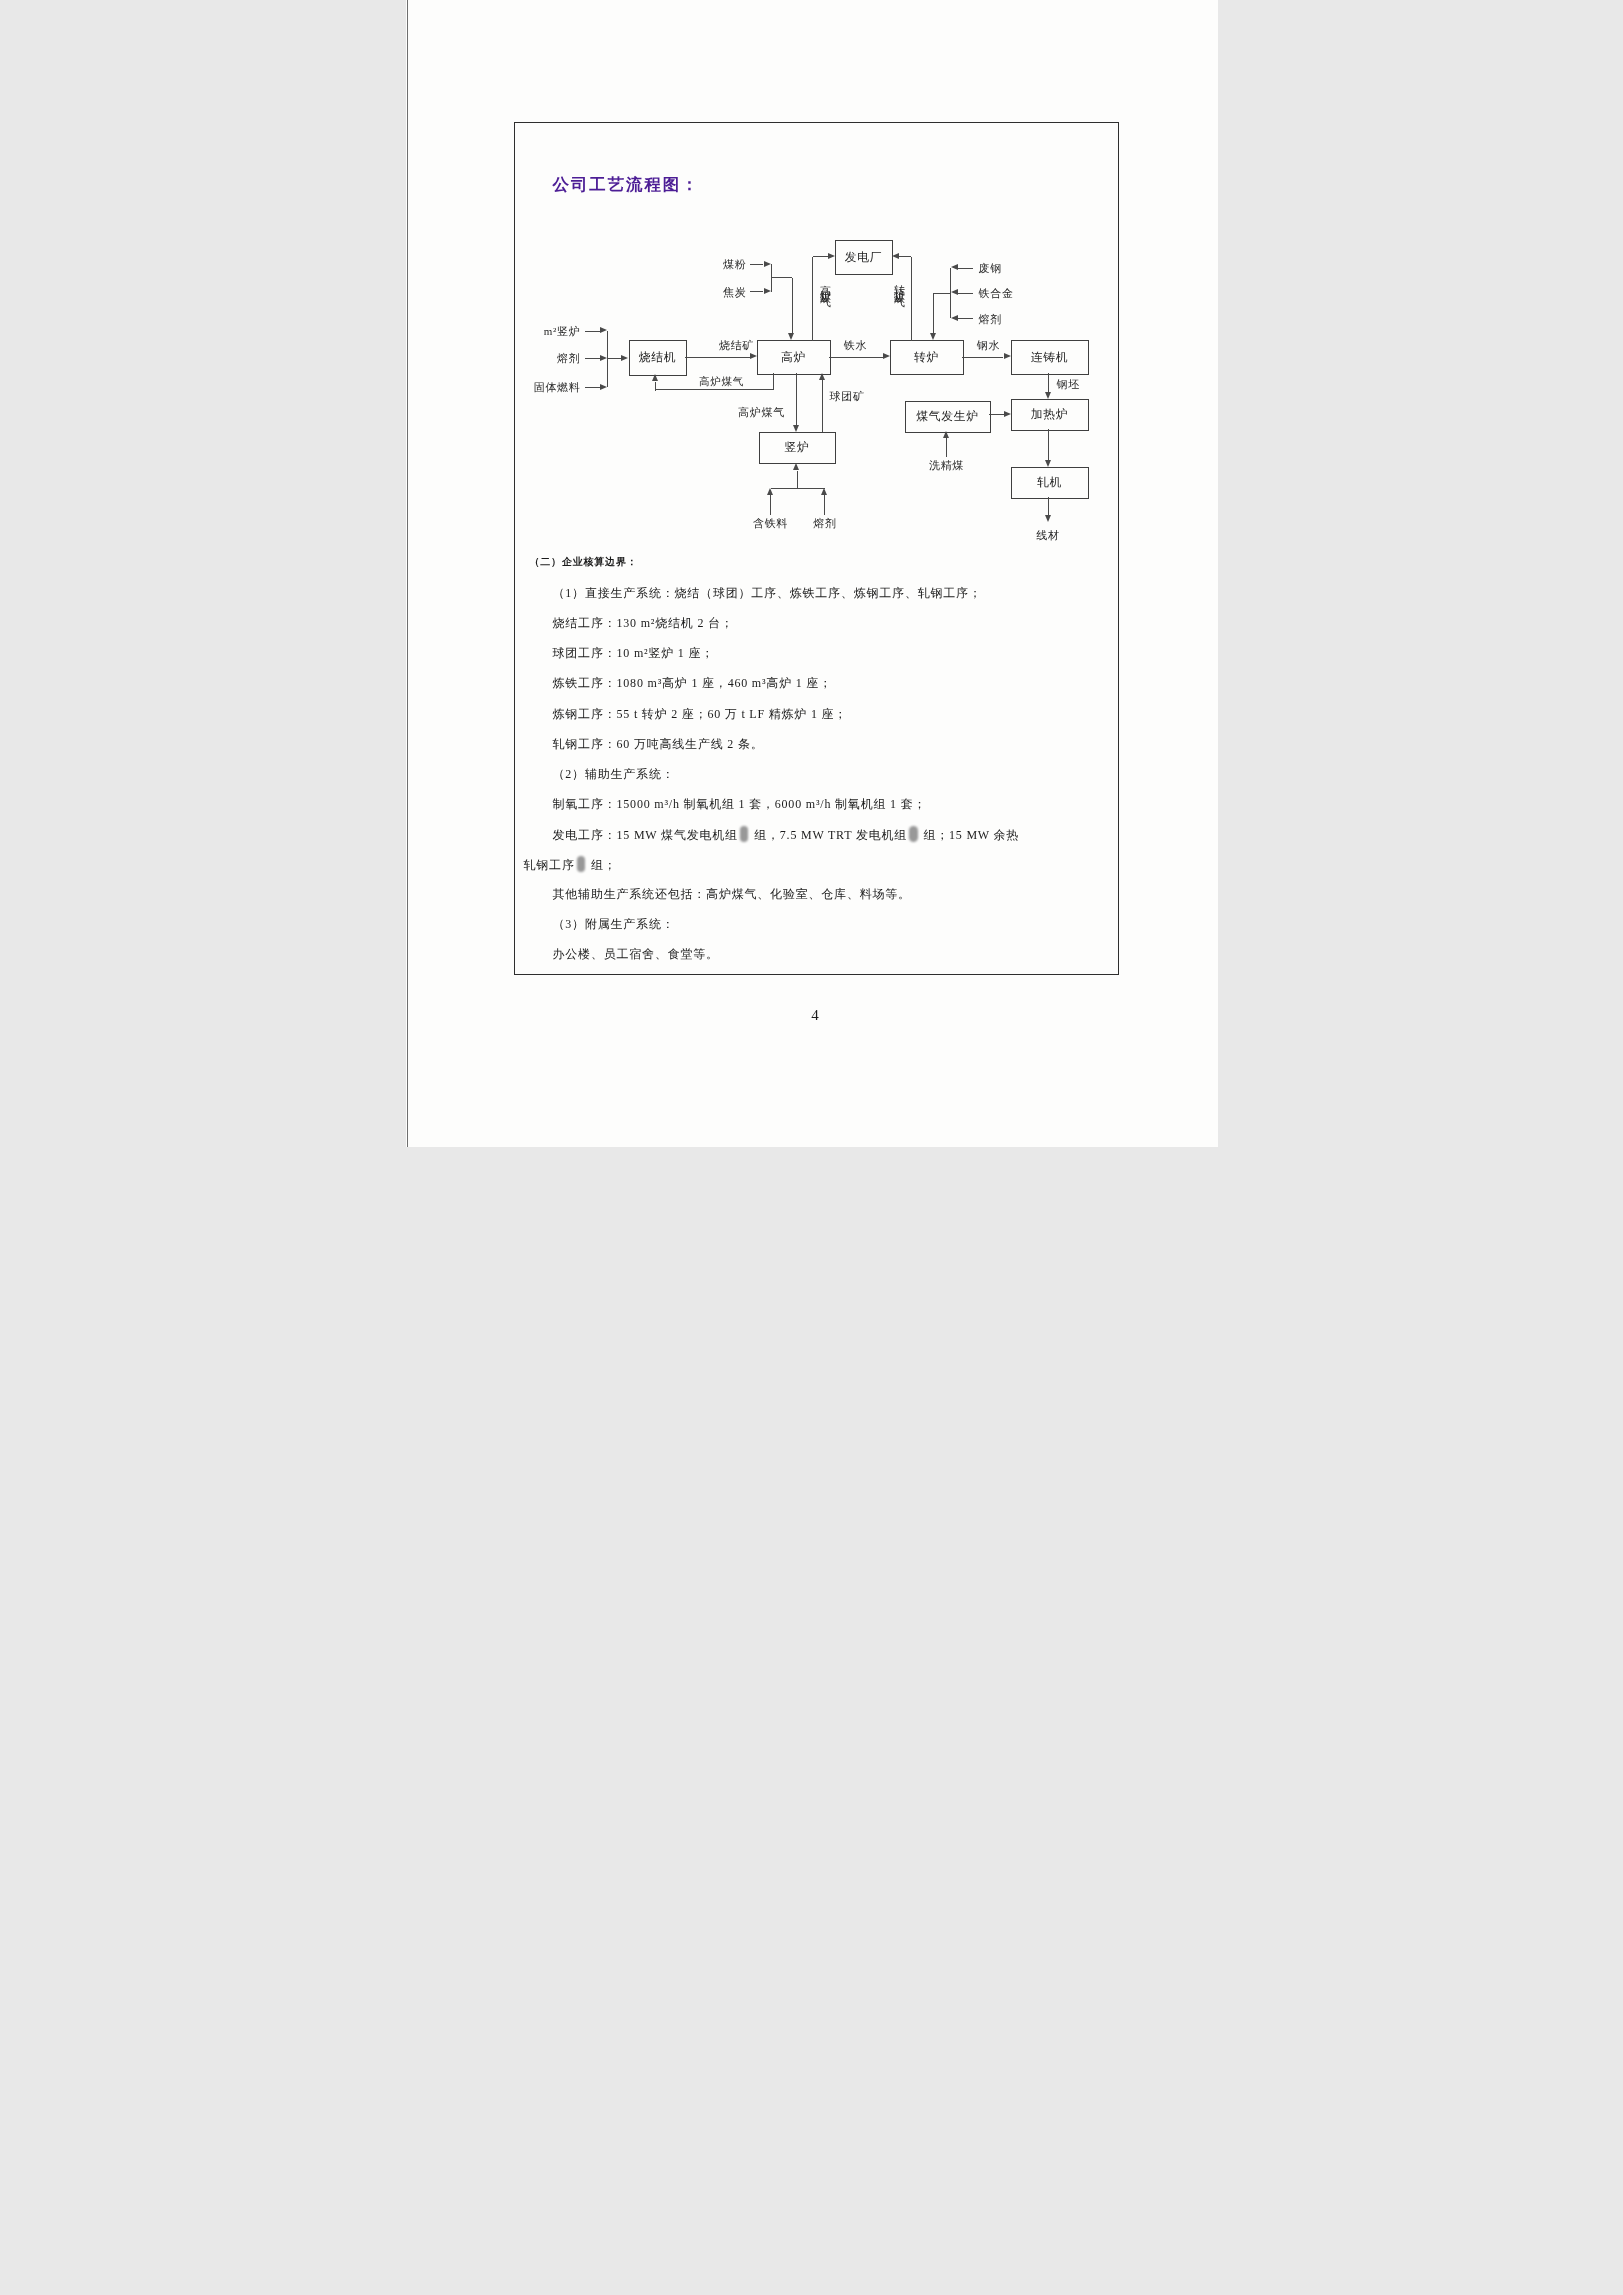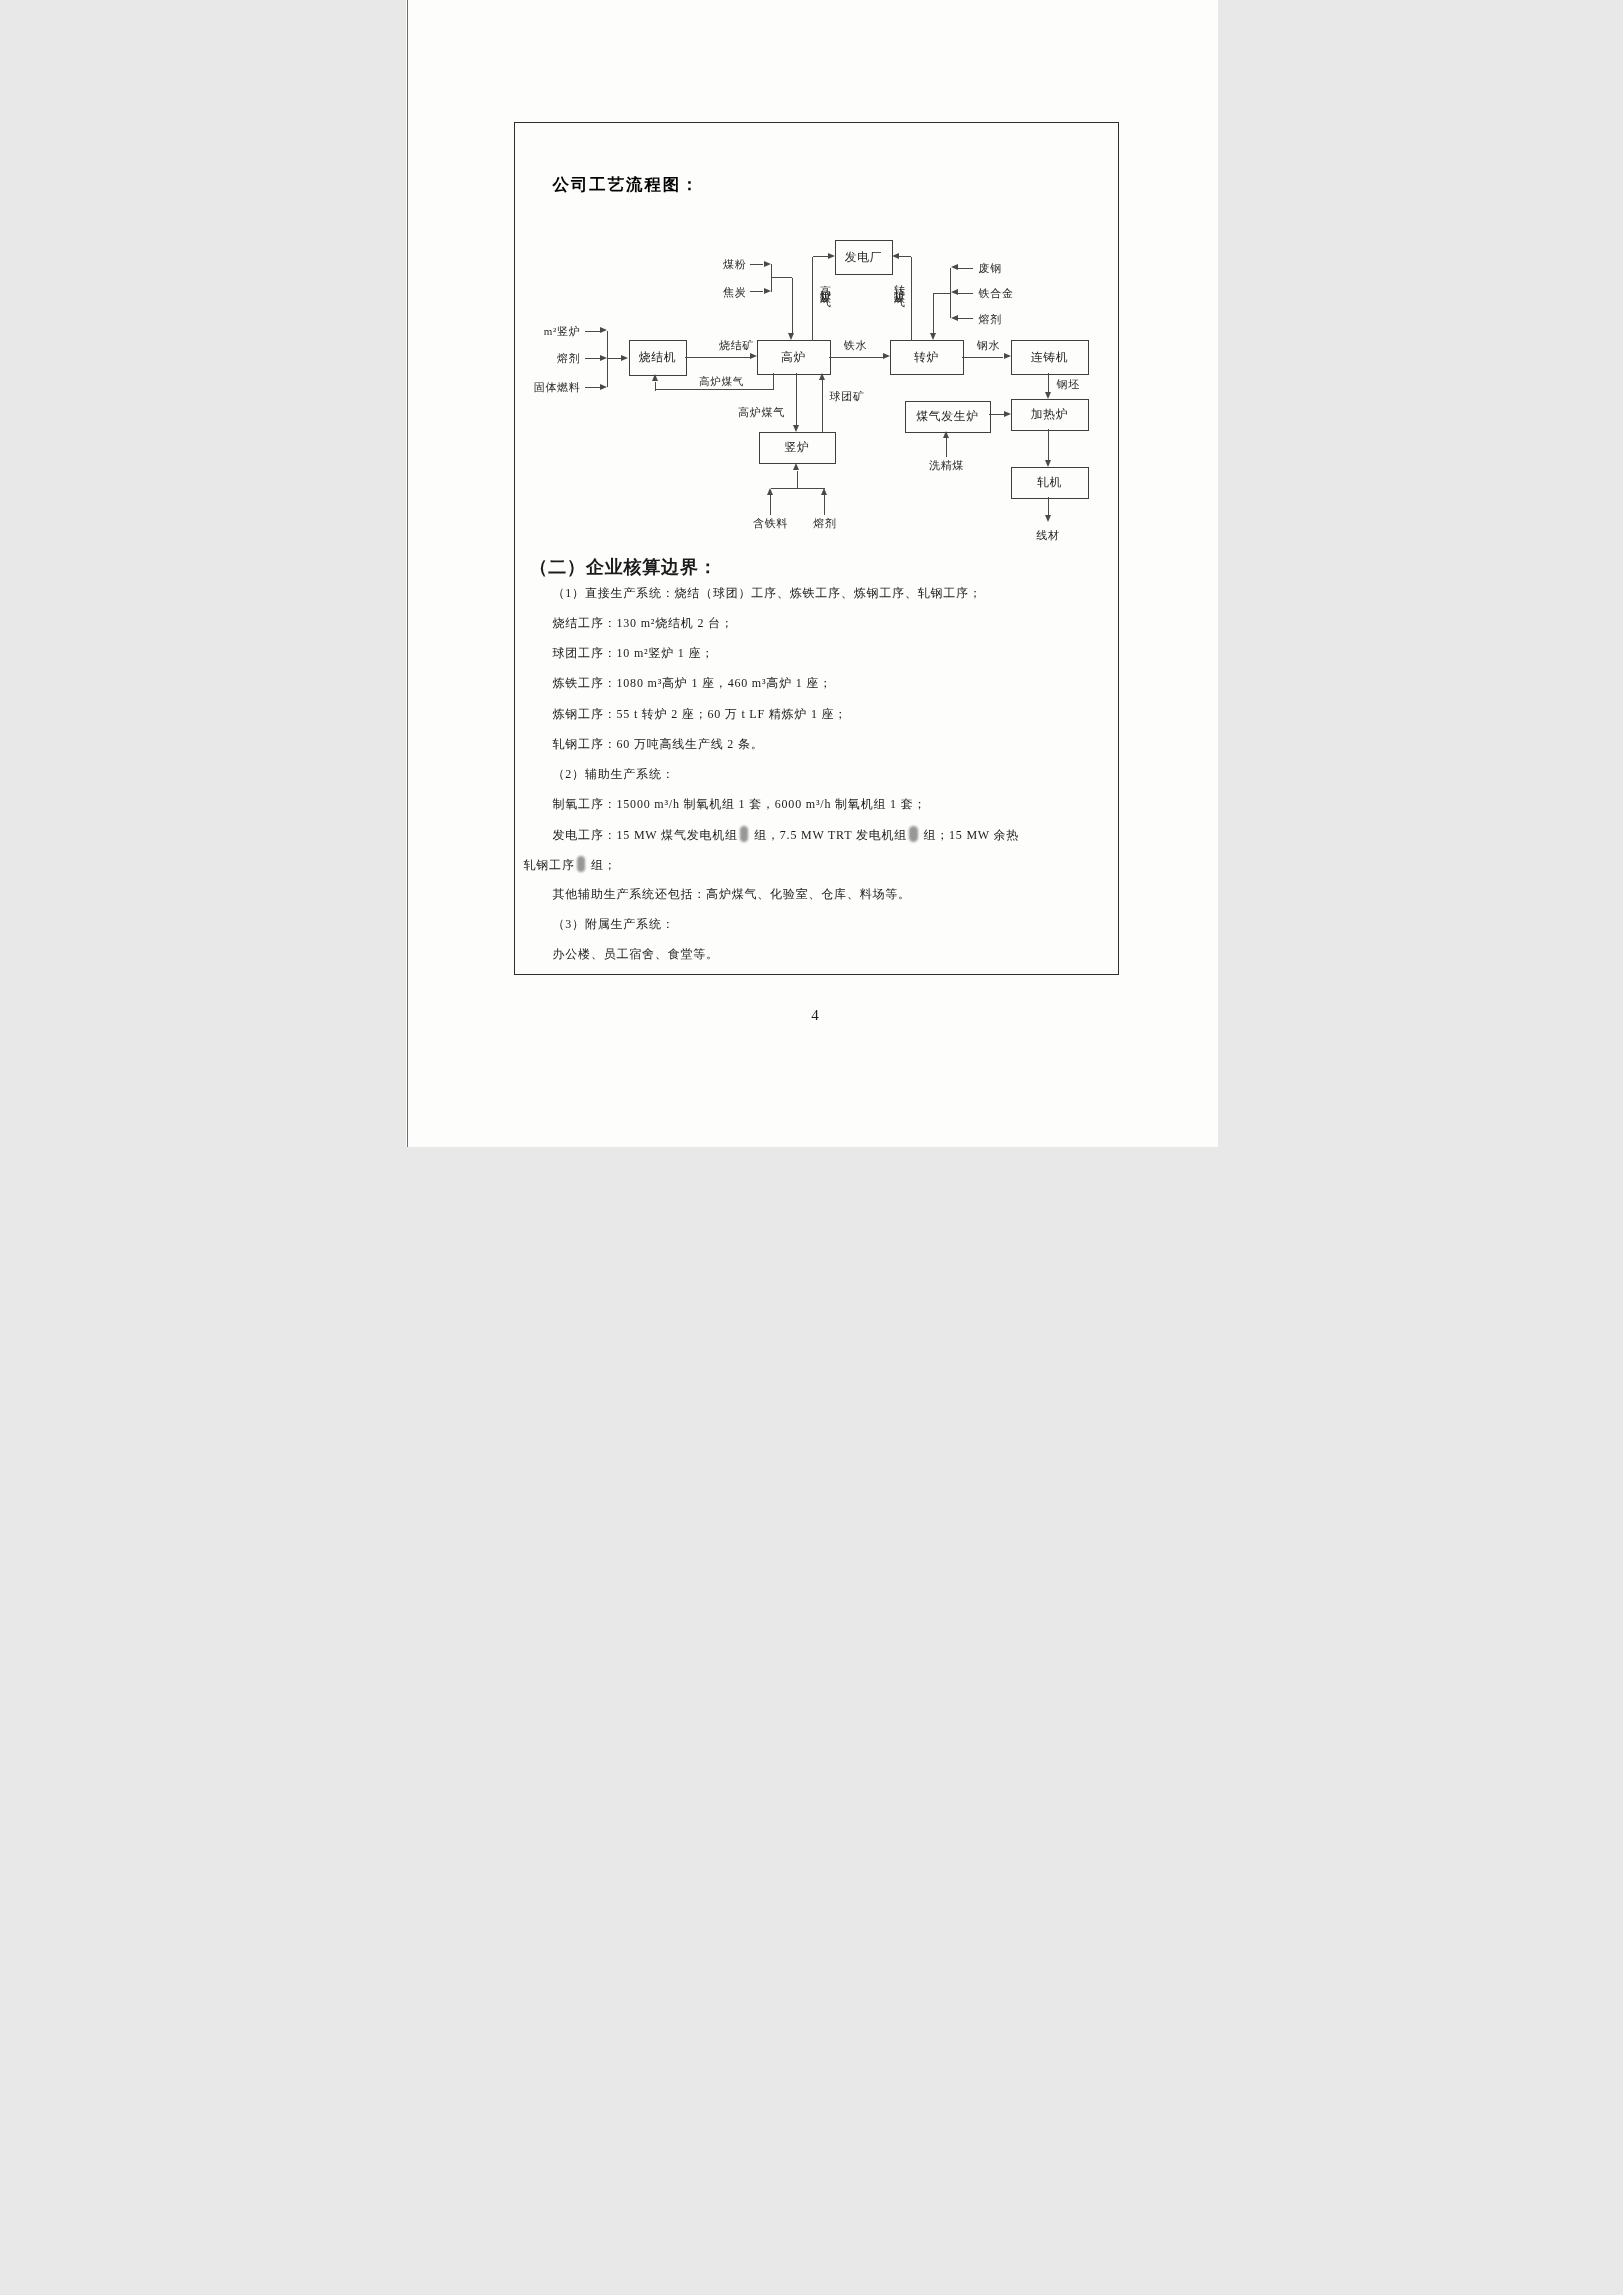--- a/index.html
+++ b/index.html
@@ -1,21 +1,21 @@
 <!DOCTYPE html>
 <html style="font-size:10.5px"><head>
 <meta charset="utf-8">
 <style>
   html,body{margin:0;padding:0;background:#e8e8e8;}
   #page{position:relative;width:812px;height:1147px;margin:0 auto;background:#fdfdfc;
         font-family:"Liberation Serif","DejaVu Serif",serif;color:#1d1d1d;overflow:hidden;}
   #scan-edge{position:absolute;left:1.3px;top:0;width:1.3px;height:1147px;background:#4a4a4a;opacity:.8;}
   #border{position:absolute;left:108px;top:122px;width:603px;height:851px;border:1.3px solid #2e2e2e;}
   .hd{font-family:"Liberation Sans","DejaVu Sans",sans-serif;font-weight:700;}
-  #doc-title{position:absolute;left:147px;top:174px;font-size:16.4px;letter-spacing:2px;color:#000000;}
+  #doc-title{position:absolute;left:147px;top:174px;font-size:16.4px;letter-spacing:2px;color:#4c1d95;}
   
   .box{position:absolute;border:1.3px solid #3f3f3f;background:#fdfdfc;display:flex;align-items:center;
        justify-content:center;font-size:11.8px;letter-spacing:0.7px;color:#222;white-space:nowrap;}
   .lnh{position:absolute;height:1.3px;background:#4a4a4a;}
   .lnv{position:absolute;width:1.3px;background:#4a4a4a;}
   .ar{position:absolute;width:0;height:0;border:solid transparent;}
   .ar.r{border-width:3.9px 0 3.9px 7.2px;border-left-color:#4a4a4a;}
   .ar.l{border-width:3.9px 7.2px 3.9px 0;border-right-color:#4a4a4a;}
   .ar.d{border-width:7.2px 3.9px 0 3.9px;border-top-color:#4a4a4a;}
   .ar.u{border-width:0 3.9px 7.2px 3.9px;border-bottom-color:#4a4a4a;}
@@ -143,21 +143,21 @@
     <i class="lnv" style="left:364px;top:495px;height:20px"></i>
     <i class="ar u" style="left:361px;top:488px"></i>
     <i class="lnv" style="left:418px;top:495px;height:20px"></i>
     <i class="ar u" style="left:415px;top:488px"></i>
     <i class="lnv" style="left:391px;top:471px;height:17.7px"></i>
     <i class="ar u" style="left:387px;top:463px"></i>
     <div class="lbl ca" style="left:338px;top:516px;width:54px">含铁料</div>
     <div class="lbl ca" style="left:401px;top:516px;width:37px">熔剂</div>
   </div>
 
-  <div class="bl hd" style="left:124px;top:555px;font-size:18px">（二）企业核算边界：</div>
+  <div class="bl hd" style="left:124px;top:555px;font-size:10px">（二）企业核算边界：</div>
   <div class="bl" style="left:147px;top:585px">（1）直接生产系统：烧结（球团）工序、炼铁工序、炼钢工序、轧钢工序；</div>
   <div class="bl" style="left:147px;top:615px">烧结工序：130 m²烧结机 2 台；</div>
   <div class="bl" style="left:147px;top:645px">球团工序：10 m²竖炉 1 座；</div>
   <div class="bl" style="left:147px;top:675px">炼铁工序：1080 m³高炉 1 座，460 m³高炉 1 座；</div>
   <div class="bl" style="left:147px;top:706px">炼钢工序：55 t 转炉 2 座；60 万 t LF 精炼炉 1 座；</div>
   <div class="bl" style="left:147px;top:736px">轧钢工序：60 万吨高线生产线 2 条。</div>
   <div class="bl" style="left:147px;top:766px">（2）辅助生产系统：</div>
   <div class="bl" style="left:147px;top:796px">制氧工序：15000 m³/h 制氧机组 1 套，6000 m³/h 制氧机组 1 套；</div>
   <div class="bl" style="left:147px;top:826px"><span>发电工序：15 MW 煤气发电机组</span><span class="redact"></span><span> 组，7.5 MW TRT 发电机组</span><span class="redact"></span><span> 组；15 MW 余热</span></div>
   <div class="bl" style="left:118px;top:856px"><span>轧钢工序</span><span class="redact"></span><span> 组；</span></div>

